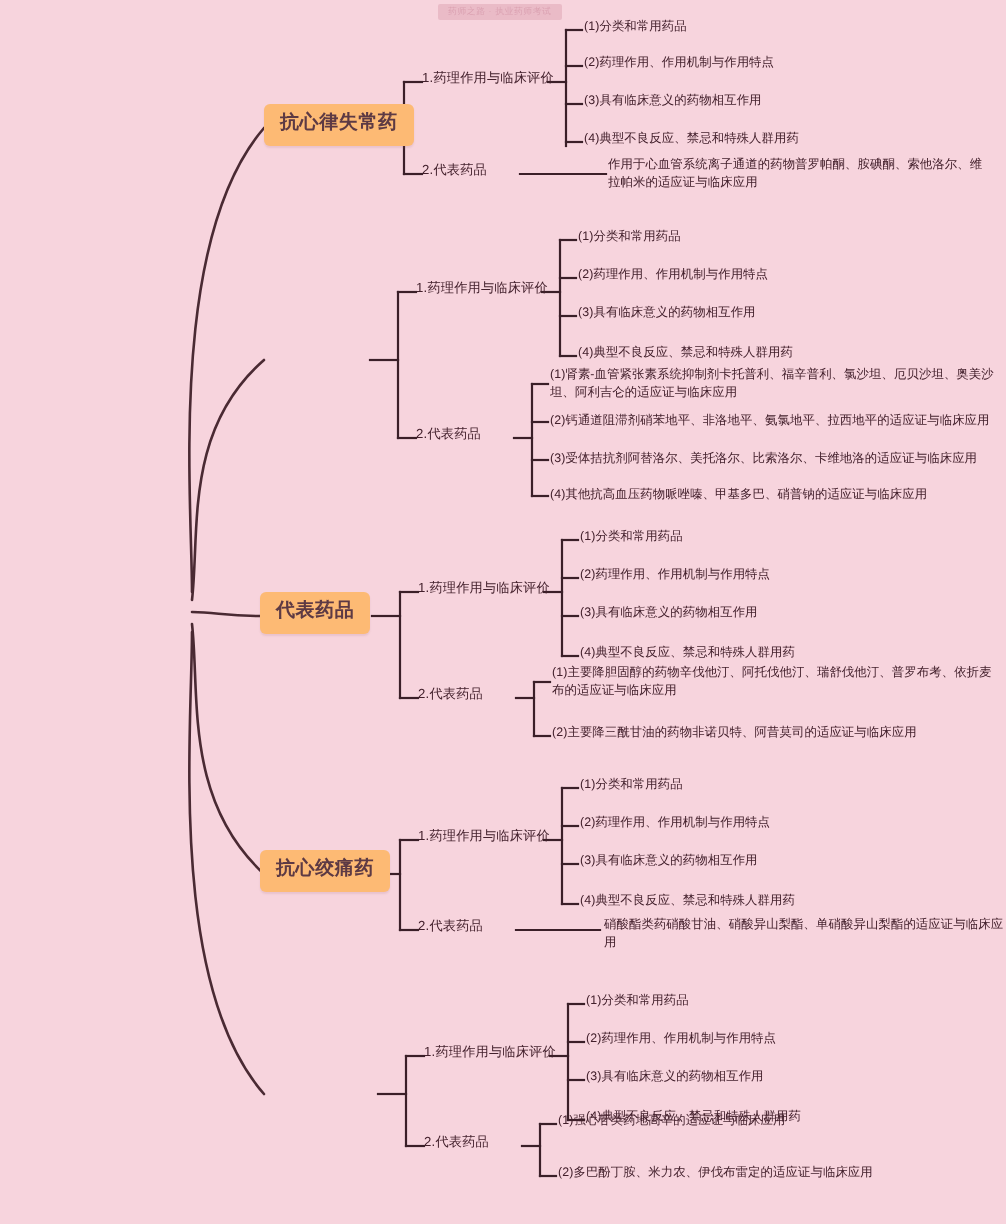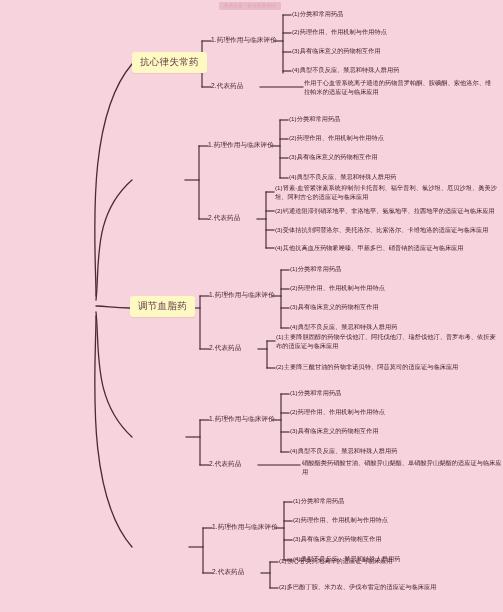--- a/index.html
+++ b/index.html
@@ -38,29 +38,30 @@
     color: #ffffff;
     border-radius: 5px;
     font-size: 10.5px;
     letter-spacing: 0.4px;
     padding: 6px 9px 7px 9px;
     line-height: 1;
     text-align: center;
     box-shadow: 0 1px 2px rgba(120,60,80,0.18);
   }
   .branch-node {
-    background: #fef9c3;
+    background: #fdba74;
     color: #5d3a44;
     border-radius: 3px;
     font-size: 9.5px;
     letter-spacing: 0.3px;
     padding: 5px 8px 6px 8px;
     line-height: 1;
     text-align: center;
     box-shadow: 0 1px 1px rgba(140,80,100,0.13);
+    font-weight: bold;
   }
   .sub-node {
     color: #43202c;
     font-size: 6.6px;
     line-height: 1.1;
     letter-spacing: 0.1px;
     padding: 1px 0;
   }
   .leaf-node {
     color: #43202c;
@@ -209,33 +210,34 @@
   <div class="node leaf-node" style="left:289px; top:115px; width:200px;">(1)分类和常用药品</div>
   <div class="node leaf-node" style="left:289px; top:134px; width:200px;">(2)药理作用、作用机制与作用特点</div>
   <div class="node leaf-node" style="left:289px; top:153px; width:200px;">(3)具有临床意义的药物相互作用</div>
   <div class="node leaf-node" style="left:289px; top:173px; width:200px;">(4)典型不良反应、禁忌和特殊人群用药</div>
 
   <div class="node leaf-node wrap2" style="left:275px; top:184px; width:222px;">(1)肾素-血管紧张素系统抑制剂卡托普利、福辛普利、氯沙坦、厄贝沙坦、奥美沙坦、阿利吉仑的适应证与临床应用</div>
   <div class="node leaf-node wrap2" style="left:275px; top:207px; width:222px;">(2)钙通道阻滞剂硝苯地平、非洛地平、氨氯地平、拉西地平的适应证与临床应用</div>
   <div class="node leaf-node wrap2" style="left:275px; top:226px; width:222px;">(3)受体拮抗剂阿替洛尔、美托洛尔、比索洛尔、卡维地洛的适应证与临床应用</div>
   <div class="node leaf-node wrap2" style="left:275px; top:244px; width:222px;">(4)其他抗高血压药物哌唑嗪、甲基多巴、硝普钠的适应证与临床应用</div>
 
-  <div class="node branch-node" style="left:130px; top:296px;">调节血脂药</div>
+  <div class="node branch-node" style="left:130px; top:296px;">代表药品</div>
 
   <div class="node sub-node" style="left:209px; top:290px;">1.药理作用与临床评价</div>
   <div class="node sub-node" style="left:209px; top:343px;">2.代表药品</div>
 
   <div class="node leaf-node" style="left:290px; top:265px; width:200px;">(1)分类和常用药品</div>
   <div class="node leaf-node" style="left:290px; top:284px; width:200px;">(2)药理作用、作用机制与作用特点</div>
   <div class="node leaf-node" style="left:290px; top:303px; width:200px;">(3)具有临床意义的药物相互作用</div>
   <div class="node leaf-node" style="left:290px; top:323px; width:200px;">(4)典型不良反应、禁忌和特殊人群用药</div>
 
   <div class="node leaf-node wrap2" style="left:276px; top:333px; width:220px;">(1)主要降胆固醇的药物辛伐他汀、阿托伐他汀、瑞舒伐他汀、普罗布考、依折麦布的适应证与临床应用</div>
   <div class="node leaf-node wrap2" style="left:276px; top:363px; width:220px;">(2)主要降三酰甘油的药物非诺贝特、阿昔莫司的适应证与临床应用</div>
 
+  <div class="node branch-node" style="left:130px; top:425px;">抗心绞痛药</div>
 
   <div class="node sub-node" style="left:209px; top:414px;">1.药理作用与临床评价</div>
   <div class="node sub-node" style="left:209px; top:459px;">2.代表药品</div>
 
   <div class="node leaf-node" style="left:290px; top:389px; width:200px;">(1)分类和常用药品</div>
   <div class="node leaf-node" style="left:290px; top:408px; width:200px;">(2)药理作用、作用机制与作用特点</div>
   <div class="node leaf-node" style="left:290px; top:427px; width:200px;">(3)具有临床意义的药物相互作用</div>
   <div class="node leaf-node" style="left:290px; top:447px; width:200px;">(4)典型不良反应、禁忌和特殊人群用药</div>
 
   <div class="node leaf-node" style="left:302px; top:459px; width:200px;">硝酸酯类药硝酸甘油、硝酸异山梨酯、单硝酸异山梨酯的适应证与临床应用</div>

